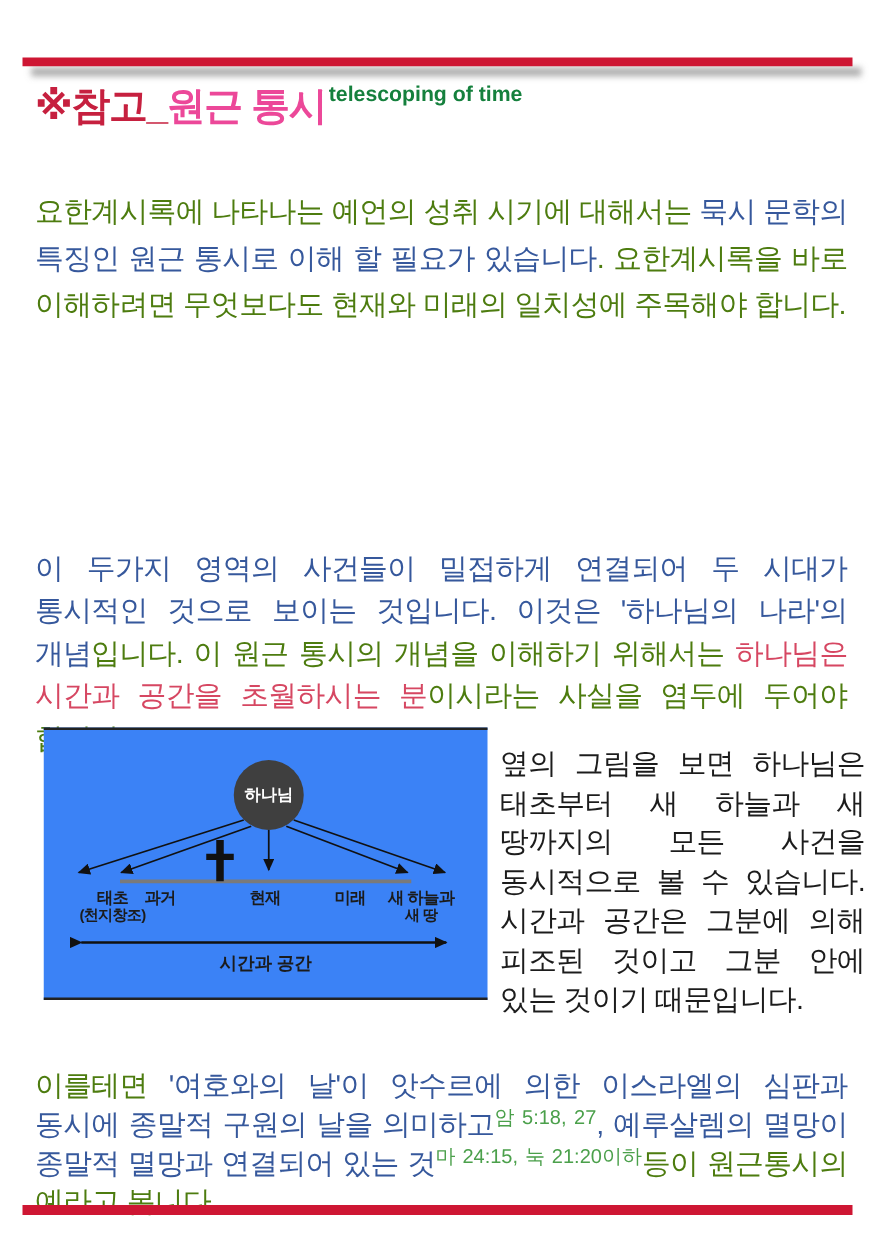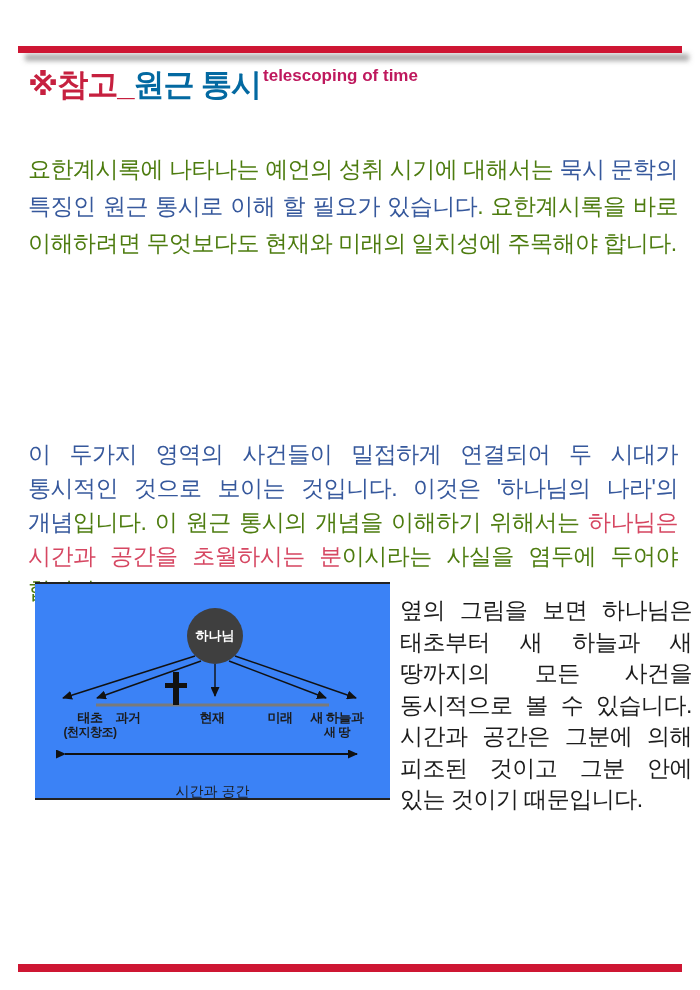--- a/index.html
+++ b/index.html
@@ -7,22 +7,22 @@
         font-family:"Liberation Sans","DejaVu Sans",sans-serif;color:#1c1c1c;}
 
   
   .top-rule{position:absolute;left:18px;top:46px;width:664px;height:7px;background:#ce1633;
             box-shadow:7px 8px 5px rgba(105,105,105,.55);}
   .bottom-rule{position:absolute;left:18px;top:964px;width:664px;height:8px;background:#ce1633;}
 
   
   .title{position:absolute;left:28px;top:64px;font-size:31px;font-weight:bold;letter-spacing:-1px;white-space:nowrap;}
   .title .red{color:#c6203f;text-align:right;}
-  .title .black{color:#0369a1;}
-  .title-sup{font-size:17px;font-weight:600;color:#be185d;letter-spacing:0;
+  .title .black{color:#ec4899;}
+  .title-sup{font-size:17px;font-weight:600;color:#15803d;letter-spacing:0;
              position:relative;top:-14px;margin-left:2px;}
 
   
   .para{position:absolute;left:28px;width:650px;font-size:23px;line-height:36px;
         text-align:justify;word-break:keep-all;letter-spacing:-0.5px;}
   #p1{top:128px;line-height:37px;}
   #p2{top:259px;line-height:35px;}
   #p3{top:414px;line-height:34px;}
   .blue{color:#36589c;}
   .redtxt{color:#d64762;}
@@ -33,21 +33,21 @@
   .figure{position:absolute;left:35px;top:582px;width:355px;height:214px;
           border-top:2px solid #222;border-bottom:2px solid #222;background:#3b82f6;}
   .figure svg{position:absolute;left:0;top:0;}
   .god-circle{position:absolute;left:152px;top:24px;width:56px;height:56px;border-radius:50%;
               background:#3f3f3f;color:#fff;display:flex;align-items:center;justify-content:center;
               font-size:13px;font-weight:bold;letter-spacing:0;}
   .fig-label{position:absolute;text-align:center;font-size:13px;font-weight:bold;color:#1b1b1b;
              line-height:15px;letter-spacing:-0.5px;}
   .fig-label .sub{font-size:12px;font-weight:bold;display:block;}
   .axis-label{position:absolute;left:105px;top:178px;width:145px;text-align:center;
-              font-size:14px;font-weight:normal;color:#1b1b1b;letter-spacing:0;margin-top:21px;}
+              font-size:14px;font-weight:bold;color:#1b1b1b;letter-spacing:0;}
 
   
   .side-text{position:absolute;left:400px;top:572px;width:292px;font-size:23px;line-height:31.5px;
              text-align:justify;word-break:keep-all;letter-spacing:-0.5px;}
 
   
   #pbottom{top:830px;line-height:31px;}
   .citation{position:absolute;right:26px;top:929px;font-size:18.5px;color:#222;letter-spacing:-0.5px;}
 </style>
 </head>
@@ -97,17 +97,18 @@
     <div class="fig-label" style="left:223px;top:126px;width:44px;">미래</div>
     <div class="fig-label" style="left:265px;top:126px;width:74px;">
       <span>새 하늘과</span>
       <span class="sub">새 땅</span>
     </div>
     <div class="axis-label">시간과 공간</div>
   </div>
 
   <p class="side-text">옆의 그림을 보면 하나님은 태초부터 새 하늘과 새 땅까지의 모든 사건을 동시적으로 볼 수 있습니다. 시간과 공간은 그분에 의해 피조된 것이고 그분 안에 있는 것이기 때문입니다.</p>
 
+  <p class="para" id="pbottom"><span class="blacktxt">이를테면 </span><span class="blue">'여호와의 날'이 앗수르에 의한 이스라엘의 심판과 동시에 종말적 구원의 날을 의미하고</span><span class="greensup">암 5:18, 27</span><span class="blue">, 예루살렘의 멸망이 종말적 멸망과 연결되어 있는 것</span><span class="greensup">마 24:15, 눅 21:20이하</span><span class="blacktxt">등이 원근통시의 예라고 봅니다.</span></p>
 
 
   <div class="bottom-rule"></div>
 
 </div>
 
 </body></html>

